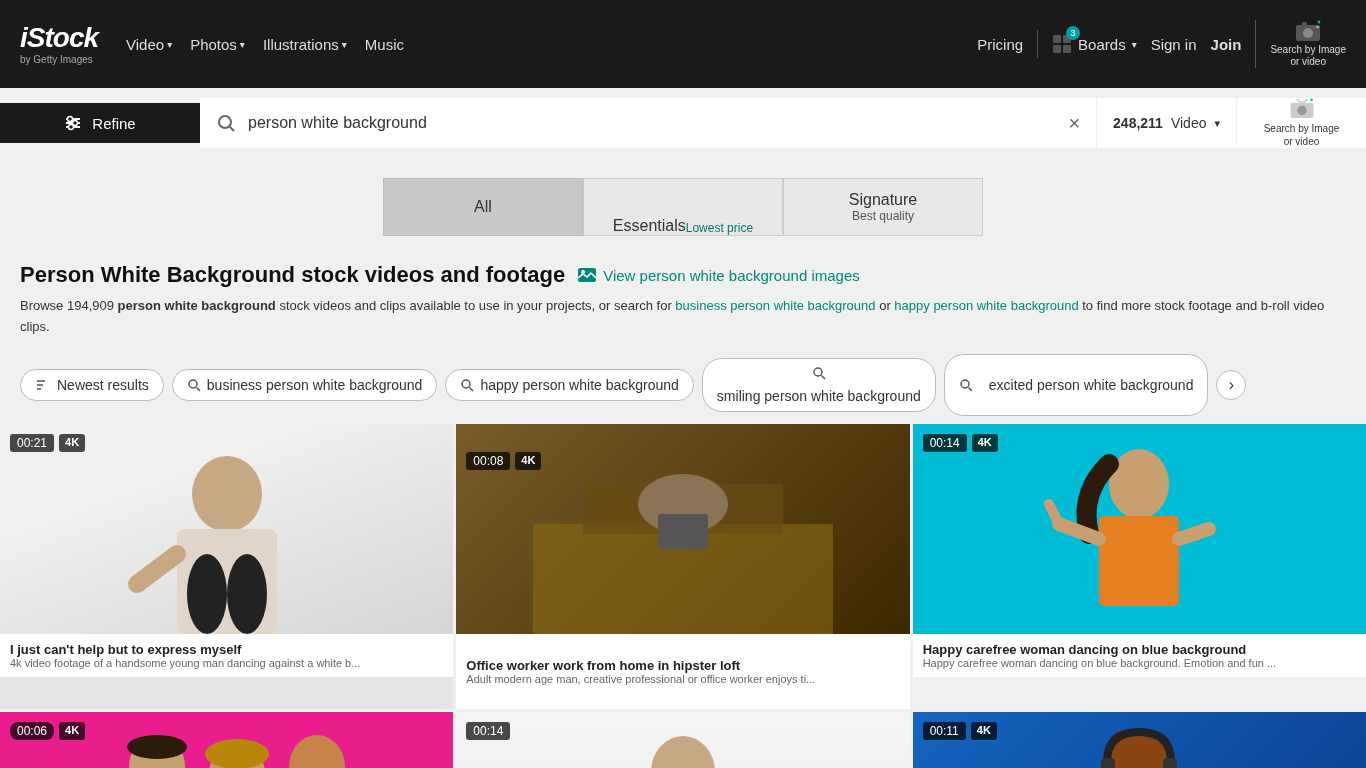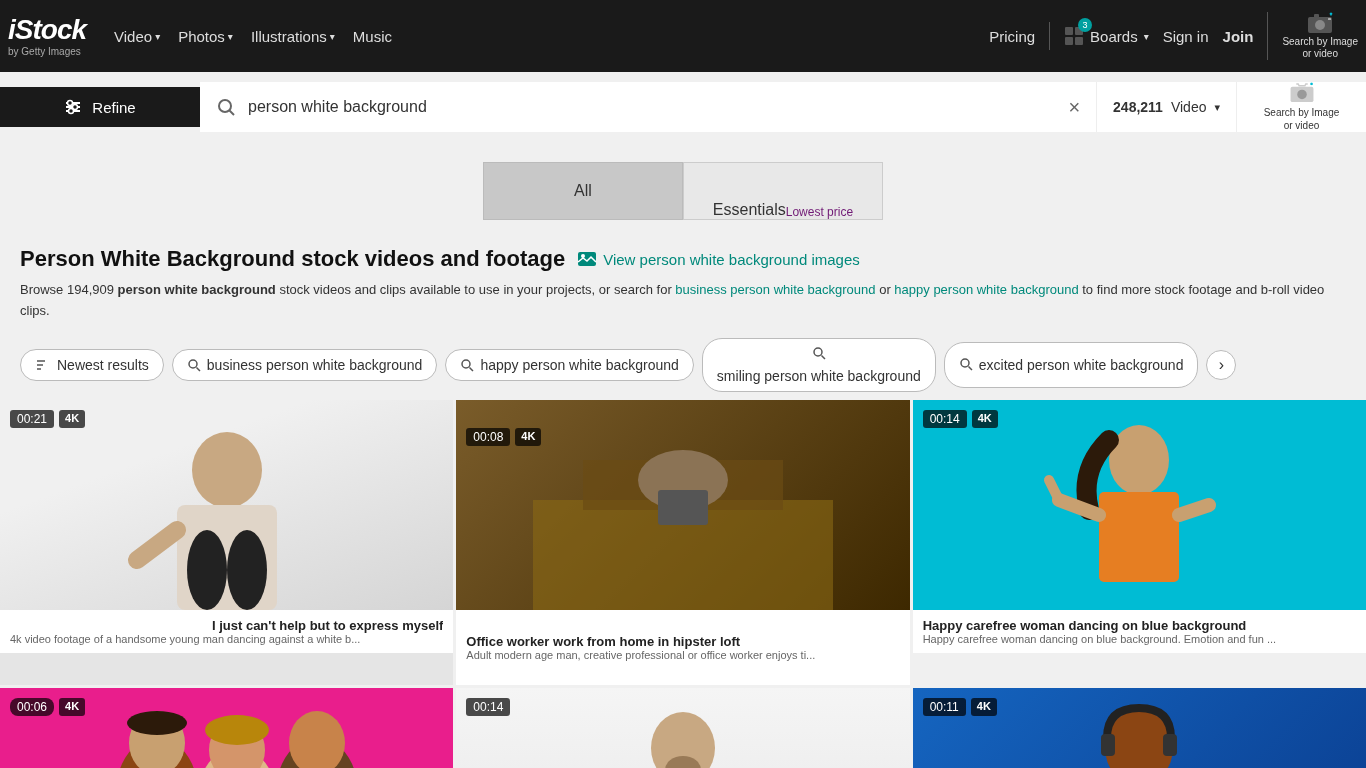--- a/index.html
+++ b/index.html
@@ -1,21 +1,21 @@
 <!DOCTYPE html>
 <html><head>
   <meta charset="utf-8">
   <style>
     * { box-sizing: border-box; margin: 0; padding: 0; }
     body { font-family: Arial, sans-serif; background: #f0f0f0; color: #333; }
   </style>
 </head>
 <body>
 
-<header style="background:#1a1a1a;height:72px;display:flex;align-items:center;padding:0 8px;gap:20px;">
+<header style="background:#1a1a1a;height:88px;display:flex;align-items:center;padding:0 20px;gap:20px;">
 
   <div style="display:flex;flex-direction:column;color:white;margin-right:8px;cursor:pointer;">
     <span style="font-size:28px;font-weight:900;letter-spacing:-1px;color:white;line-height:1.1;font-style:italic;">iStock</span>
     <span style="font-size:10px;color:#aaa;letter-spacing:0;">by Getty Images</span>
   </div>
 
   <nav style="display:flex;align-items:center;gap:18px;">
     <span style="color:#ddd;font-size:15px;cursor:pointer;display:flex;align-items:center;gap:3px;">
       <span>Video</span>
       <span style="font-size:10px;">▾</span>
@@ -105,21 +105,25 @@
     <span style="text-align:center;line-height:1.3;">Search by Image<br>or video</span>
   </div>
 </div>
 
 <div style="background:#f0f0f0;display:flex;justify-content:center;padding:20px 0 10px;">
   <div style="width:200px;height:58px;display:flex;flex-direction:column;align-items:center;justify-content:center;background:#c8c8c8;border:1px solid #bbb;cursor:pointer;">
     <span style="font-size:16px;font-weight:500;">All</span>
   </div>
   <div style="width:200px;height:58px;display:flex;flex-direction:row;align-items:flex-end;justify-content:center;background:#e8e8e8;border:1px solid #ccc;cursor:pointer;">
     <span style="font-size:16px;font-weight:500;">Essentials</span>
-    <span style="font-size:12px;color:#701a75;">Lowest price</span>
+    <span style="font-size:12px;color:#0f766e;">Lowest price</span>
+  </div>
+  <div style="width:200px;height:58px;display:flex;flex-direction:column;align-items:center;justify-content:center;background:#e8e8e8;border:1px solid #ccc;cursor:pointer;">
+    <span style="font-size:16px;font-weight:500;">Signature</span>
+    <span style="font-size:12px;color:#555;">Best quality</span>
   </div>
 </div>
 
 <div style="padding:16px 20px 8px 20px;">
   <div style="display:flex;align-items:center;gap:12px;flex-wrap:wrap;">
     <h1 style="font-size:22px;font-weight:bold;color:#111;">Person White Background stock videos and footage</h1>
     <div style="display:flex;align-items:center;gap:6px;color:#00897b;font-size:15px;cursor:pointer;">
       <svg width="20" height="16" viewBox="0 0 20 16" fill="none">
         <rect x="1" y="1" width="18" height="14" rx="2" fill="#00897b"></rect>
         <circle cx="6" cy="5" r="2" fill="#fff"></circle>
@@ -160,21 +164,21 @@
     </svg>
     <span>happy person white background</span>
   </div>
   <div style="display:flex;align-items:center;gap:8px;background:white;border:1px solid #bbb;border-radius:20px;padding:7px 14px;font-size:14px;cursor:pointer;white-space:nowrap;flex-direction:column;">
     <svg width="14" height="14" viewBox="0 0 14 14" fill="none">
       <circle cx="6" cy="6" r="4" stroke="#555" stroke-width="1.5"></circle>
       <line x1="9.5" y1="9.5" x2="13" y2="13" stroke="#555" stroke-width="1.5"></line>
     </svg>
     <span>smiling person white background</span>
   </div>
-  <div style="display:flex;align-items:flex-start;gap:6px;background:white;border:1px solid #bbb;border-radius:20px;padding:14px 14px;font-size:14px;cursor:pointer;white-space:nowrap;">
+  <div style="display:flex;align-items:center;gap:16px;background:white;border:1px solid #bbb;border-radius:20px;padding:22px 14px;font-size:14px;cursor:pointer;white-space:nowrap;">
     <svg width="14" height="14" viewBox="0 0 14 14" fill="none">
       <circle cx="6" cy="6" r="4" stroke="#555" stroke-width="1.5"></circle>
       <line x1="9.5" y1="9.5" x2="13" y2="13" stroke="#555" stroke-width="1.5"></line>
     </svg>
     <span>excited person white background</span>
   </div>
   <div style="background:white;border:1px solid #bbb;border-radius:50%;width:30px;height:30px;display:flex;align-items:center;justify-content:center;cursor:pointer;font-size:16px;flex-shrink:0;">›</div>
 </div>
 
 <div style="display:grid;grid-template-columns:repeat(3,1fr);gap:3px;padding:0;">
@@ -189,21 +193,21 @@
         <ellipse cx="120" cy="160" rx="20" ry="40" fill="#222"></ellipse>
 
         <line x1="50" y1="120" x2="10" y2="150" stroke="#c8a882" stroke-width="18" stroke-linecap="round"></line>
       </svg>
     </div>
     <div style="position:absolute;top:10px;left:10px;display:flex;gap:5px;">
       <span style="background:rgba(0,0,0,0.7);color:white;font-size:12px;padding:2px 7px;border-radius:3px;">00:21</span>
       <span style="background:rgba(0,0,0,0.7);color:white;font-size:11px;font-weight:bold;padding:2px 6px;border-radius:3px;">4K</span>
     </div>
     <div style="background:white;padding:8px 10px;">
-      <div style="font-size:13px;font-weight:bold;color:#222;white-space:nowrap;overflow:hidden;text-overflow:ellipsis;text-align:right;">I just can't help but to express myself</div>
+      <div style="font-size:13px;font-weight:bold;color:#222;white-space:nowrap;overflow:hidden;text-overflow:ellipsis;">I just can't help but to express myself</div>
       <div style="font-size:11px;color:#666;white-space:nowrap;overflow:hidden;text-overflow:ellipsis;">4k video footage of a handsome young man dancing against a white b...</div>
     </div>
   </div>
 
   <div style="position:relative;cursor:pointer;">
     <div style="width:100%;height:210px;background:linear-gradient(135deg,#7a5c2a 0%,#3d2800 100%);overflow:hidden;display:flex;align-items:center;justify-content:center;">
       <svg width="300" height="210" viewBox="0 0 300 210">
 
         <rect x="0" y="100" width="300" height="110" fill="#8B6914" opacity="0.6"></rect>
         <rect x="50" y="60" width="200" height="50" fill="#6b4c14" opacity="0.7"></rect>

